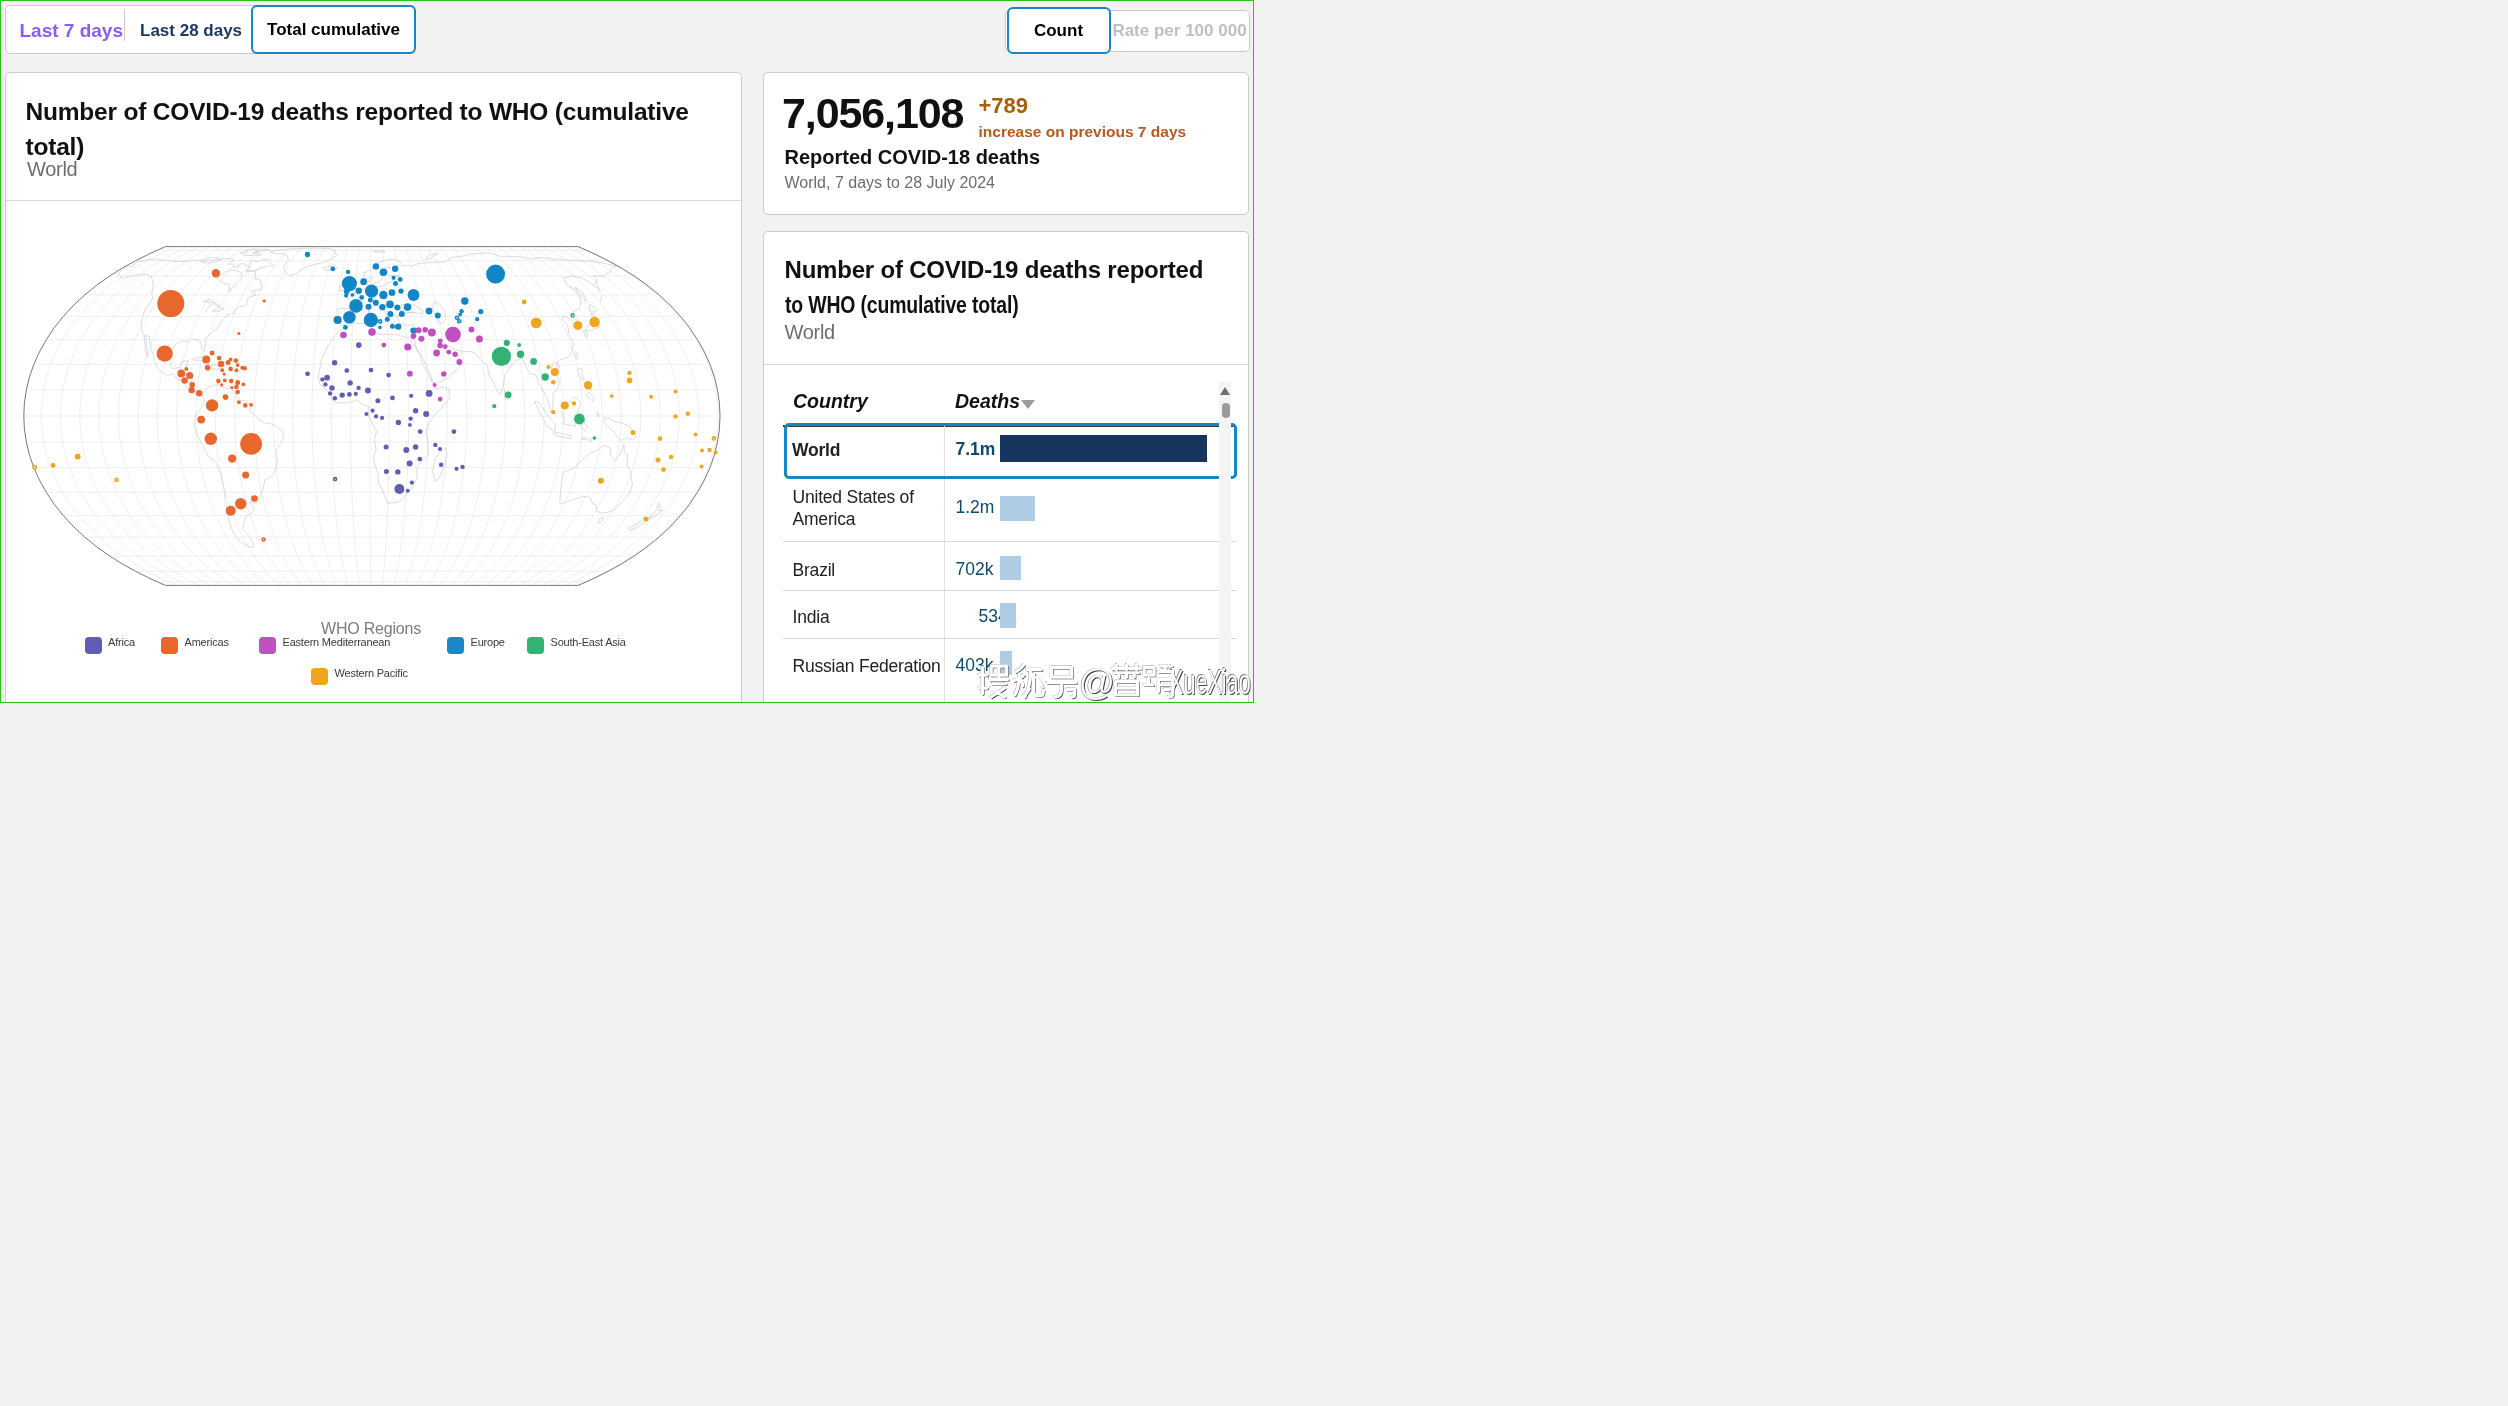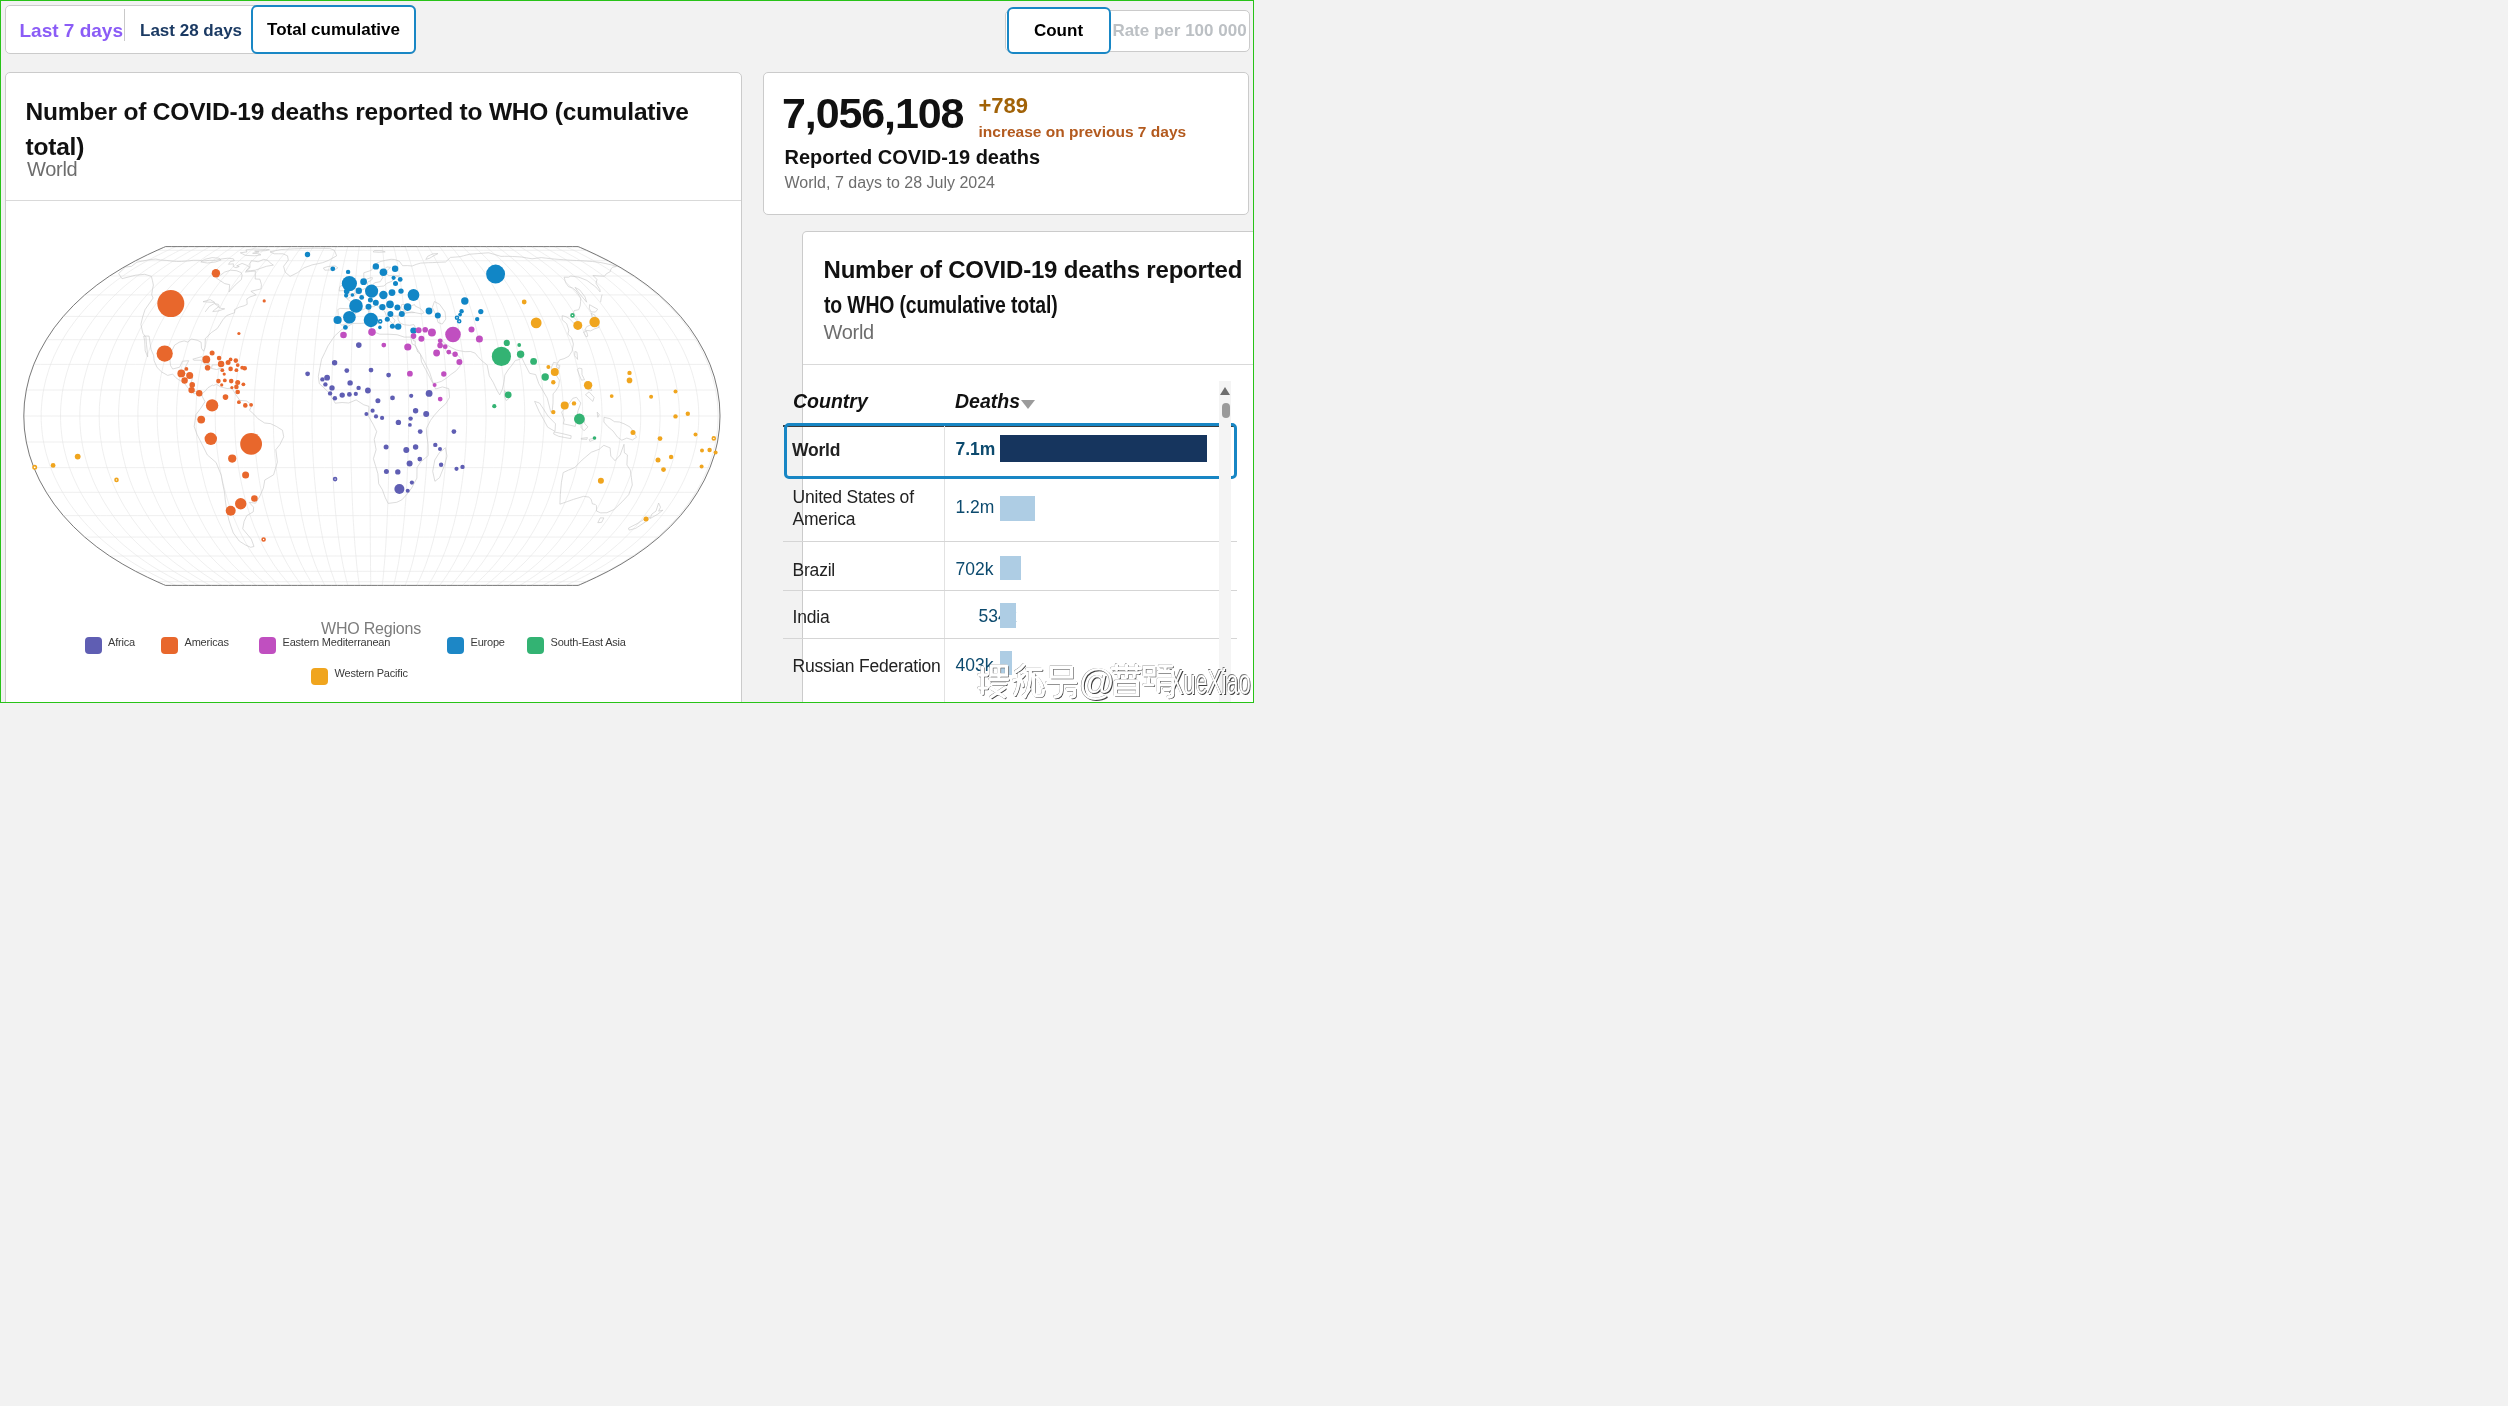--- a/index.html
+++ b/index.html
@@ -19,21 +19,21 @@
 #map { position:absolute; left:0; top:0; z-index:3; }
 #wm { position:absolute; left:0; top:0; z-index:9; }
 .lgd { position:absolute; font-size:11px; color:#3a3a3a; letter-spacing:-0.2px; }
 .sq { position:absolute; width:17px; height:17px; border-radius:4px; }
 #rcard1 { left:762px; top:71px; width:486px; height:143px; }
 #bignum { position:absolute; left:18px; top:19px; font-size:43px; line-height:43px; font-weight:bold; color:#111; letter-spacing:-1.1px; }
 #plus { position:absolute; left:214.5px; top:21.5px; font-size:22px; line-height:22px; font-weight:bold; color:#a16207; }
 #incr { position:absolute; left:214.5px; top:50.5px; font-size:15.5px; line-height:15.5px; font-weight:bold; color:#b35a1e; }
 #repdeaths { position:absolute; left:20.5px; top:74px; font-size:20px; line-height:20px; font-weight:bold; color:#111; }
 #rdsub { position:absolute; left:20.5px; top:102px; font-size:16px; line-height:16px; color:#6d6d6d; }
-#rcard2 { left:762px; top:229.5px; width:486px; height:474px; border-bottom:none; border-bottom-left-radius:0; border-bottom-right-radius:0;margin-left:39px; }
+#rcard2 { left:762px; top:229.5px; width:486px; height:474px; border-bottom:none; border-bottom-left-radius:0; border-bottom-right-radius:0; }
 #rc-title { position:absolute; left:20.5px; top:20px; width:450px; font-size:24px; line-height:35px; font-weight:bold; color:#111; letter-spacing:-0.2px; }
 #rc-sub { position:absolute; left:20.5px; top:89px; font-size:20px; letter-spacing:-0.3px; color:#6d6d6d; }
 #rc-div { position:absolute; left:0; top:132px; width:100%; height:1px; background:#d9d9d9; }
 .th { position:absolute; font-size:19.5px; font-weight:bold; color:#111;font-style:italic; }
 .trow { position:absolute; font-size:17.5px; color:#222; letter-spacing:-0.2px; line-height:22px; }
 .val { position:absolute; font-size:17.5px; color:#0c4a6e; }
 .bar { position:absolute; background:#aecde4; }
 .rdiv { position:absolute; height:1px; background:#d5d5d5; }
 </style></head>
 <body>
@@ -398,21 +398,21 @@
 <div class="sq" style="left:446px;top:636px;background:#1d87c6;"></div>
 <div class="lgd" style="left:469.5px;top:635px;">Europe</div>
 <div class="sq" style="left:526px;top:636px;background:#33b373;"></div>
 <div class="lgd" style="left:549.5px;top:635px;">South-East Asia</div>
 <div class="sq" style="left:309.5px;top:666.5px;background:#f0a51e;"></div>
 <div class="lgd" style="left:333.5px;top:665.5px;">Western Pacific</div>
 <div class="card" id="rcard1">
   <div id="bignum">7,056,108</div>
   <div id="plus">+789</div>
   <div id="incr">increase on previous 7 days</div>
-  <div id="repdeaths">Reported COVID-19 deaths</div>
+  <div id="repdeaths">Reported COVID-18 deaths</div>
   <div id="rdsub">World, 7 days to 28 July 2024</div>
 </div>
 <div class="card" id="rcard2">
   <div id="rc-title">Number of COVID-19 deaths reported<br><span style="display:inline-block;transform:scaleX(0.81);transform-origin:0 0;">to WHO (cumulative total)</span></div>
   <div id="rc-sub">World</div>
   <div id="rc-div"></div>
 </div>
 
 <div class="th" style="left:792px;top:389px;">Country</div>
 <div class="th" style="left:954px;top:389px;">Deaths</div>

